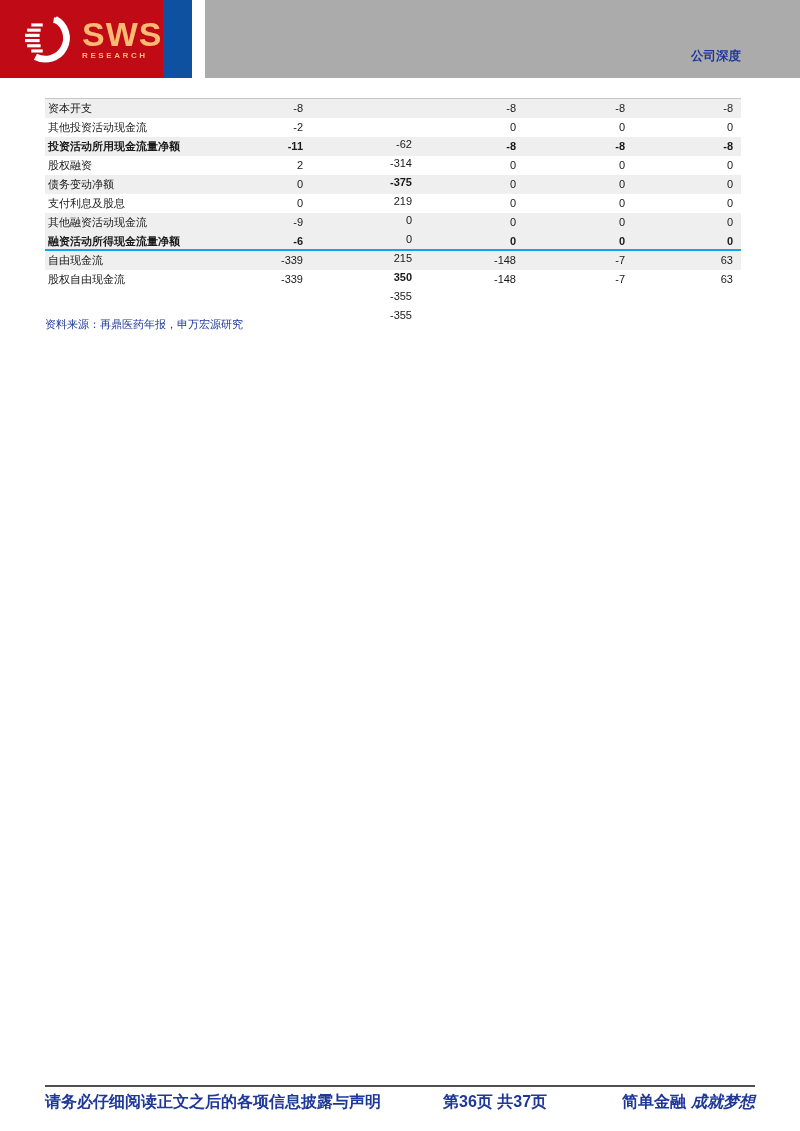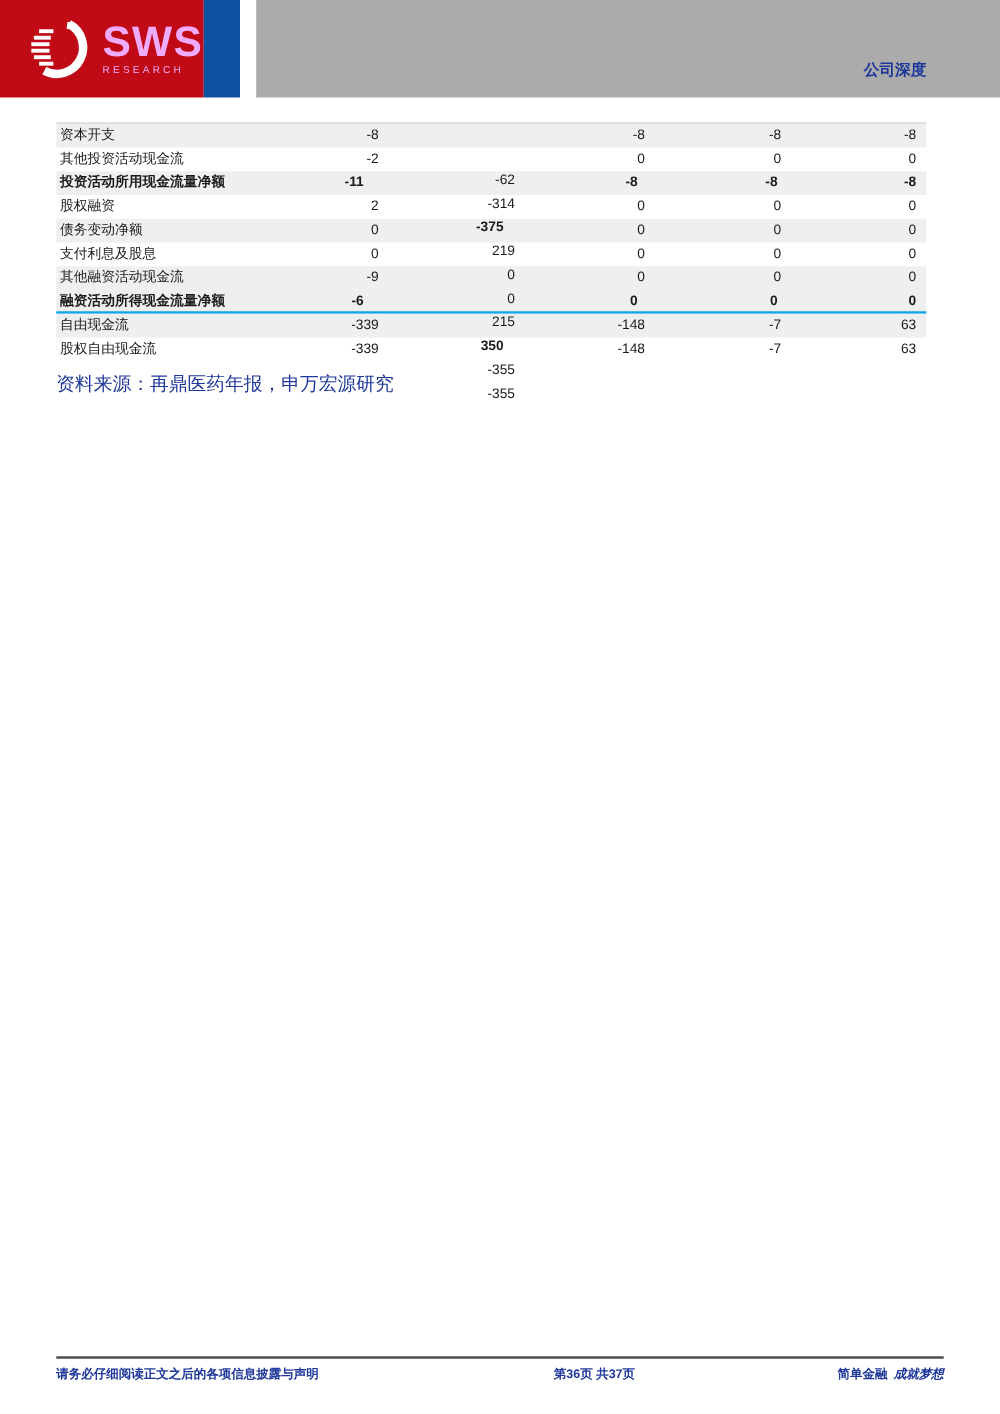--- a/index.html
+++ b/index.html
@@ -11,56 +11,56 @@
     overflow:hidden;
   }
 
   
   .hdr-red  { position:absolute; left:0;   top:0; width:163px; height:78px; background:var(--brand-red,#c00a15); }
   .hdr-blue { position:absolute; left:163px;top:0; width:29px;  height:78px; background:var(--brand-blue,#0d51a0); }
   .hdr-gray { position:absolute; left:205px;top:0; width:595px; height:78px; background:var(--header-gray,#ababab); }
 
   .logo-wrap { position:absolute; left:24px; top:13px; display:flex; align-items:center; }
   .logo-mark { width:52px; height:52px; }
-  .logo-text { margin-left:6px; color:#f0abfc; }
+  .logo-text { margin-left:6px; color:#fdba74; }
   .logo-title { font-size:34px; font-weight:800; line-height:30px; letter-spacing:1px; }
-  .logo-sub   { font-size:8px; font-weight:400; letter-spacing:2.6px; margin-top:2px; }
+  .logo-sub   { font-size:8px; font-weight:700; letter-spacing:2.6px; margin-top:2px; }
 
   .category-label {
     position:absolute; right:59px; bottom:13px;
     font-size:12.5px; font-weight:600;
     color:var(--text-blue,#1e3799);
   }
 
   
   .cashflow {
     position:absolute; left:45px; top:98px; width:696px;
     border-top:1px solid #c8c8c8;
     font-size:11px; color:#1a1a1a;
   }
   .trow { display:flex; height:19px; line-height:19px; padding-right:8px; box-sizing:border-box; }
   .trow.shaded { background:var(--row-shade,#efefef); }
-  .trow.bold   { font-weight:bold;gap:12px; }
+  .trow.bold   { font-weight:bold; }
   .trow.rule   { border-bottom:2px solid #0ea5e9; }
   .tlabel { flex:1; padding-left:3px; white-space:nowrap; }
   .tval { width:108px; text-align:right; }
   .tval:nth-child(3){ width:109px;margin-top:36px; }
   .tval:nth-child(4){ width:104px; }
   .tval:nth-child(5){ width:109px; }
   .tval:nth-child(6){ width:108px; }
 
   .source-note {
-    position:absolute; left:45px; top:299px;
-    font-size:15px; line-height:17px;
+    position:absolute; left:45px; top:316px;
+    font-size:11px; line-height:17px;
     color:var(--text-blue,#1e3799);
   }
 
   
   .footer-rule { position:absolute; left:45px; top:1085px; width:710px; height:2px; background:#4f4f4f; }
-  .footer-text { position:absolute; top:1092px; font-size:10px; font-weight:600; color:var(--text-blue,#1e3799); white-space:nowrap; }
+  .footer-text { position:absolute; top:1092px; font-size:16px; font-weight:600; color:var(--text-blue,#1e3799); white-space:nowrap; }
   .footer-disclaimer { left:45px; }
   .footer-page { left:443px; }
   .footer-slogan { right:45px; }
   .footer-slogan .slogan-right { font-style:italic; margin-left:5px; }
 </style>
 </head>
 <body>
 
 <div class="hdr-red">
   <div class="logo-wrap">

